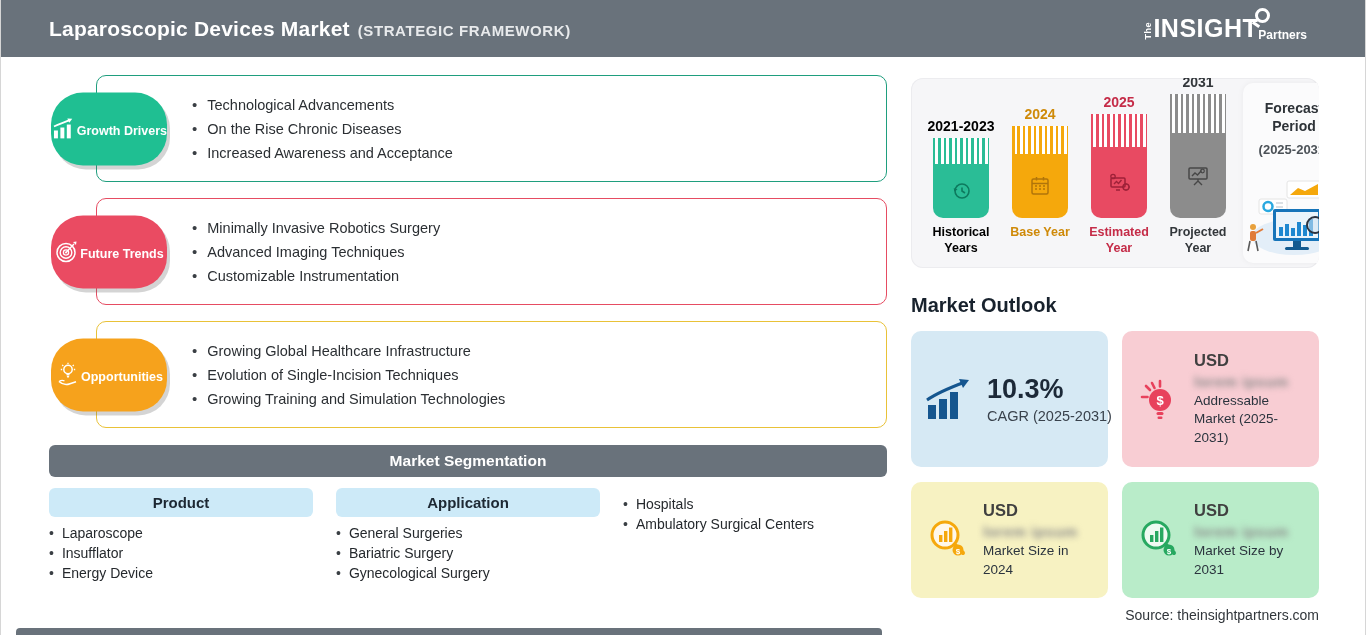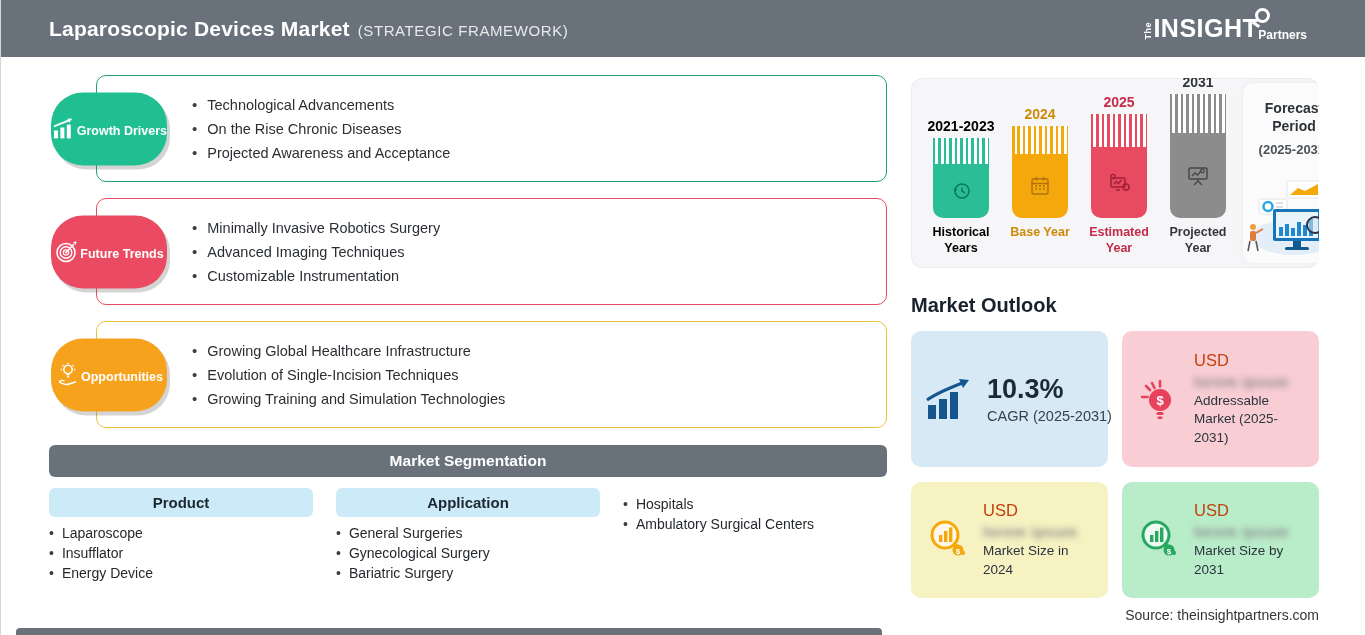--- a/index.html
+++ b/index.html
@@ -11,21 +11,21 @@
     overflow:hidden; margin:0 auto;
   }
 
   
   .hdr {
     height:57px; background:#69727b; color:#fff;
     display:flex; align-items:center; justify-content:space-between;
     padding:0 48px 0 48px;
   }
   .hdr-title { font-size:21px; font-weight:bold; letter-spacing:.2px; }
-  .hdr-sub   { font-size:15px; font-weight:normal; color:#e8eaec; margin-left:8px; letter-spacing:.6px; }
+  .hdr-sub   { font-size:15px; font-weight:bold; color:#e8eaec; margin-left:8px; letter-spacing:.6px; }
   .logo { position:relative; display:flex; flex-direction:row; align-items:flex-end; line-height:1; padding-right:10px; }
   .logo-top { position:relative; display:flex; align-items:flex-end; }
   .logo-the { font-size:9px; font-weight:bold; transform:rotate(-90deg) translate(2px,0); transform-origin:center; width:10px; letter-spacing:.5px; }
   .logo-insight { font-size:25px; font-weight:bold; letter-spacing:.5px; }
   .logo-lens { position:absolute; right:-12px; top:-8px; width:15px; height:15px; border:3px solid #fff; border-radius:50%; background:transparent; }
   .logo-lens::after { content:""; position:absolute; left:-6px; top:12px; width:8px; height:3px; background:#fff; transform:rotate(35deg); }
   .logo-partners { font-size:12px; font-weight:bold; margin-top:2px; }
 
   
   .main { display:flex; gap:24px; padding:18px 48px 0 48px; }
@@ -107,21 +107,21 @@
   
   .mo-title { margin-top:26px; font-size:20px; font-weight:bold; color:#18222d; }
   .mo-grid { margin-top:14px; display:grid; grid-template-columns:197px 197px; grid-template-rows:136px 116px; gap:15px 14px; }
   .mo-card { border-radius:10px; padding:12px 14px; display:flex; align-items:center; gap:12px; }
   .mo-blue   { background:#d6e9f4; }
   .mo-pink   { background:#f8cdd3; }
   .mo-yellow { background:#f7f2c2; }
   .mo-green  { background:#b9ecc9; }
   .mo-big    { font-size:27px; font-weight:bold; color:#1c2938; }
   .mo-cagr   { font-size:14.5px; color:#39424c; margin-top:3px; white-space:nowrap; }
-  .mo-usd    { font-size:16.5px; font-weight:normal; color:#c2410c; }
+  .mo-usd    { font-size:16.5px; font-weight:bold; color:#404040; }
   .mo-blur   { font-size:15px; font-weight:bold; color:#8b8b8b; filter:blur(3px); letter-spacing:.5px; margin:3px 0 2px 0; }
   .mo-label  { font-size:13.5px; color:#2b343e; line-height:1.35; }
   .mo-icon   { flex:0 0 auto; }
   .source { margin-top:9px; text-align:right; font-size:14px; color:#31363b; }
 </style>
 </head>
 <body>
 
 <div class="page">
 
@@ -150,21 +150,21 @@
             <rect x="9.5" y="10" width="4" height="11" fill="#fff"></rect>
             <rect x="16" y="7" width="4" height="14" fill="#fff"></rect>
             <path d="M3 9 C8 6.5 13 5 19 2.5" stroke="#fff" stroke-width="1.8" fill="none"></path>
             <path d="M16.5 1 L21.5 1.2 L18.5 5.2 Z" fill="#fff"></path>
           </svg>
           <span class="badge-label">Growth Drivers</span>
         </div>
         <ul class="fw-list">
           <li>Technological Advancements</li>
           <li>On the Rise Chronic Diseases</li>
-          <li>Projected Awareness and Acceptance</li>
+          <li>Increased Awareness and Acceptance</li>
         </ul>
       </div>
 
       <div class="fw-box red">
         <div class="badge red">
           <svg width="26" height="24" viewBox="0 0 26 24">
             <circle cx="12" cy="13" r="9" stroke="#fff" stroke-width="1.5" fill="none"></circle>
             <circle cx="12" cy="13" r="5.8" stroke="#fff" stroke-width="1.4" fill="none"></circle>
             <circle cx="12" cy="13" r="2.6" stroke="#fff" stroke-width="1.3" fill="none"></circle>
             <circle cx="12" cy="13" r="1" fill="#fff"></circle>
@@ -206,22 +206,22 @@
           <ul class="seg-list">
             <li>Laparoscope</li>
             <li>Insufflator</li>
             <li>Energy Device</li>
           </ul>
         </div>
         <div class="seg-col">
           <div class="seg-pill">Application</div>
           <ul class="seg-list">
             <li>General Surgeries</li>
+            <li>Bariatric Surgery</li>
             <li>Gynecological Surgery</li>
-            <li>Bariatric Surgery</li>
           </ul>
         </div>
         <div class="seg-col">
           <ul class="seg-list">
             <li>Hospitals</li>
             <li>Ambulatory Surgical Centers</li>
           </ul>
         </div>
       </div>
     </div>

